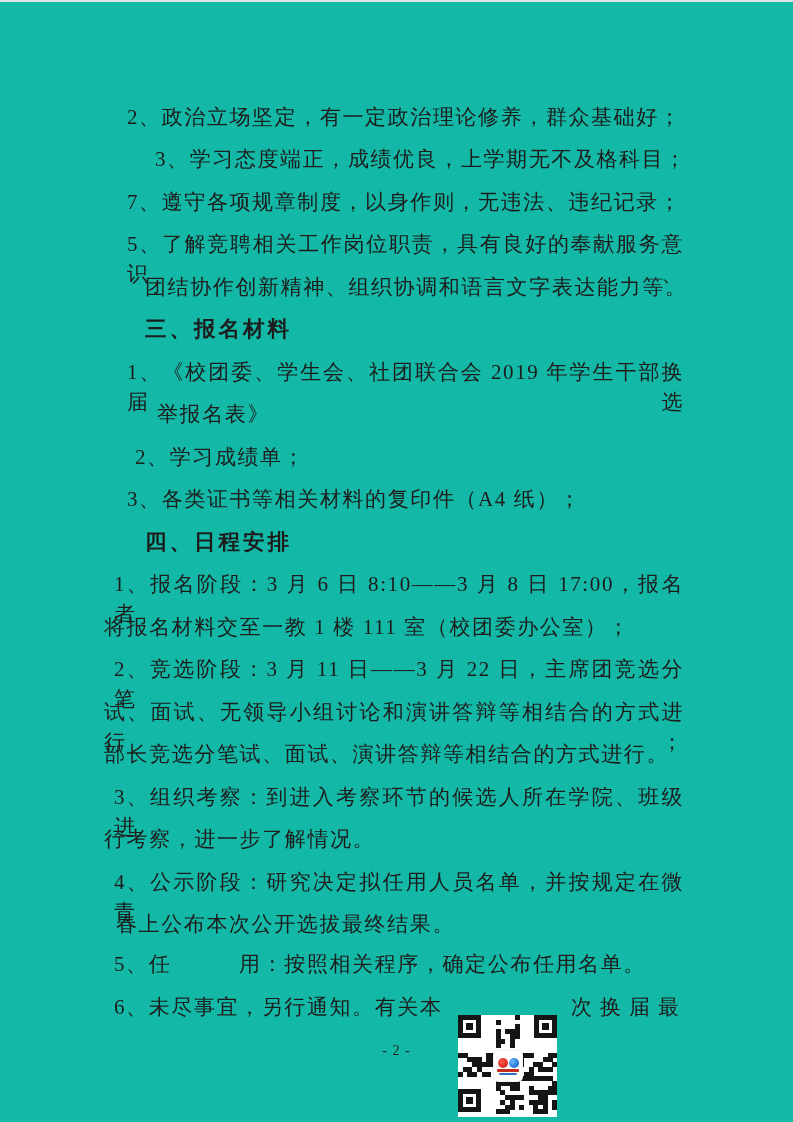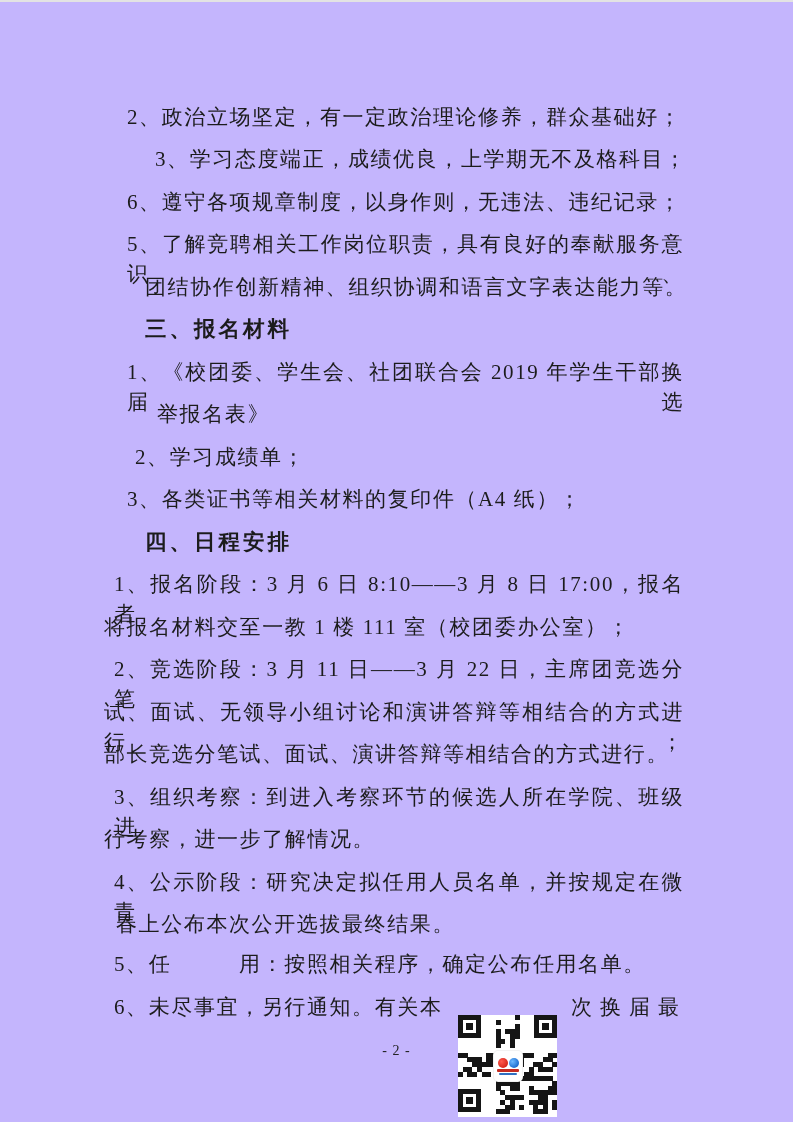--- a/index.html
+++ b/index.html
@@ -1,20 +1,20 @@
 <!DOCTYPE html>
 <html><head>
 <meta charset="utf-8">
 <title>Document Page</title>
 <style>
   html,body{margin:0;padding:0;background:#ffffff;}
   .page{
     position:relative;
     width:793px;height:1122px;
-    background:#c4b5fd;
+    background:#14b8a6;
     overflow:hidden;
     font-family:"Liberation Serif","DejaVu Serif",serif;
     border-top:2px solid #e3e3e3;
     box-sizing:border-box;
   }
   .ln{
     position:absolute;
     font-size:21px;
     line-height:30px;
     color:#1c1c1c;
@@ -95,21 +95,21 @@
   .bar-red{width:22px;background:#c62b20;}
   .bar-blue{width:18px;height:2px;background:#2f6fc0;}
 </style>
 </head>
 <body>
 
 <div class="page">
 
   <div class="ln l1">2、政治立场坚定，有一定政治理论修养，群众基础好；</div>
   <div class="ln l2">3、学习态度端正，成绩优良，上学期无不及格科目；</div>
-  <div class="ln l3">6、遵守各项规章制度，以身作则，无违法、违纪记录；</div>
+  <div class="ln l3">7、遵守各项规章制度，以身作则，无违法、违纪记录；</div>
   <div class="ln l4 j">5、了解竞聘相关工作岗位职责，具有良好的奉献服务意识、</div>
   <div class="ln l6 hd">三、报名材料</div>
 
   <div class="ln l5">团结协作创新精神、组织协调和语言文字表达能力等。</div>
 
   <div class="ln l7 j">1、《校团委、学生会、社团联合会 2019 年学生干部换届选</div>
   <div class="ln l8">举报名表》</div>
   <div class="ln l9">2、学习成绩单；</div>
   <div class="ln l10">3、各类证书等相关材料的复印件（A4 纸）；</div>
 

